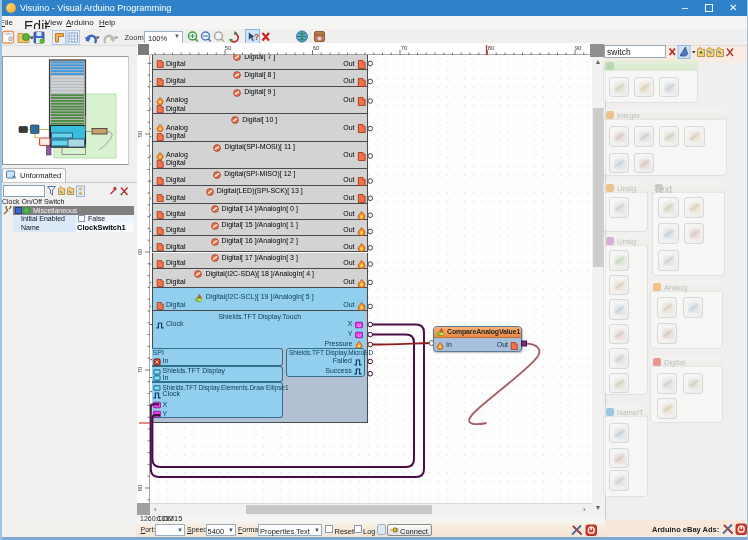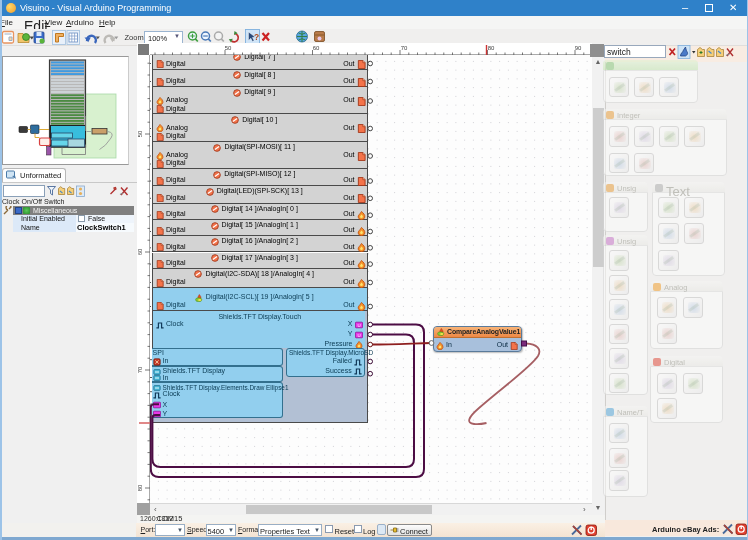--- a/index.html
+++ b/index.html
@@ -715,21 +715,21 @@
 <div class="abs" style="left:-2.0px;top:124.0px;width:45px;height:11px;background:linear-gradient(#f6f6f4,#eaeae6);border-radius:4px 4px 0 0;border-bottom:1px solid #ddd"></div>
 <div class="abs" style="left:1.0px;top:125.5px;width:8px;height:8px;background:#e8a040;border-radius:2px"></div>
 <div class="tx" style="left:12.0px;top:125.5px;font-size:7.5px;color:#98988e">Unsig</div>
 <div class="abs" style="left:3.5px;top:139.0px;width:20.8px;height:20.8px;border:1px solid #c6c6c6;border-radius:3px;background:linear-gradient(135deg,#ffffff,#ebebeb)">
       <div class="abs" style="left:4px;top:4px;width:12px;height:11px;background:radial-gradient(circle at 45% 55%,rgba(170,150,200,0.45),rgba(255,255,255,0.05));border-radius:2px"></div>
       <div class="abs" style="left:4px;top:8px;width:11px;height:2.5px;background:rgba(120,150,120,0.3);transform:rotate(-35deg)"></div>
     </div>
 <div class="abs" style="left:47.0px;top:124.0px;width:73px;height:94px;background:#fcfcfc;border:1px solid #d4d4d4;border-radius:4px"></div>
 <div class="abs" style="left:47.0px;top:124.0px;width:73px;height:11px;background:linear-gradient(#f6f6f4,#eaeae6);border-radius:4px 4px 0 0;border-bottom:1px solid #ddd"></div>
 <div class="abs" style="left:50.0px;top:125.5px;width:8px;height:8px;background:#b0b0b0;border-radius:2px"></div>
-<div class="tx" style="left:61.0px;top:125.5px;font-size:13px;color:#98988e">Text</div>
+<div class="tx" style="left:49px;top:125.5px;font-size:10px;color:#98988e">Text</div>
 <div class="abs" style="left:53.0px;top:139.0px;width:20.8px;height:20.8px;border:1px solid #c6c6c6;border-radius:3px;background:linear-gradient(135deg,#ffffff,#ebebeb)">
       <div class="abs" style="left:4px;top:4px;width:12px;height:11px;background:radial-gradient(circle at 45% 55%,rgba(150,190,110,0.5),rgba(255,255,255,0.05));border-radius:2px"></div>
       <div class="abs" style="left:4px;top:8px;width:11px;height:2.5px;background:rgba(120,150,120,0.3);transform:rotate(-35deg)"></div>
     </div>
 <div class="abs" style="left:78.5px;top:139.0px;width:20.8px;height:20.8px;border:1px solid #c6c6c6;border-radius:3px;background:linear-gradient(135deg,#ffffff,#ebebeb)">
       <div class="abs" style="left:4px;top:4px;width:12px;height:11px;background:radial-gradient(circle at 45% 55%,rgba(230,170,90,0.5),rgba(255,255,255,0.05));border-radius:2px"></div>
       <div class="abs" style="left:4px;top:8px;width:11px;height:2.5px;background:rgba(120,150,120,0.3);transform:rotate(-35deg)"></div>
     </div>
 <div class="abs" style="left:53.0px;top:165.0px;width:20.8px;height:20.8px;border:1px solid #c6c6c6;border-radius:3px;background:linear-gradient(135deg,#ffffff,#ebebeb)">
       <div class="abs" style="left:4px;top:4px;width:12px;height:11px;background:radial-gradient(circle at 45% 55%,rgba(120,160,210,0.45),rgba(255,255,255,0.05));border-radius:2px"></div>

